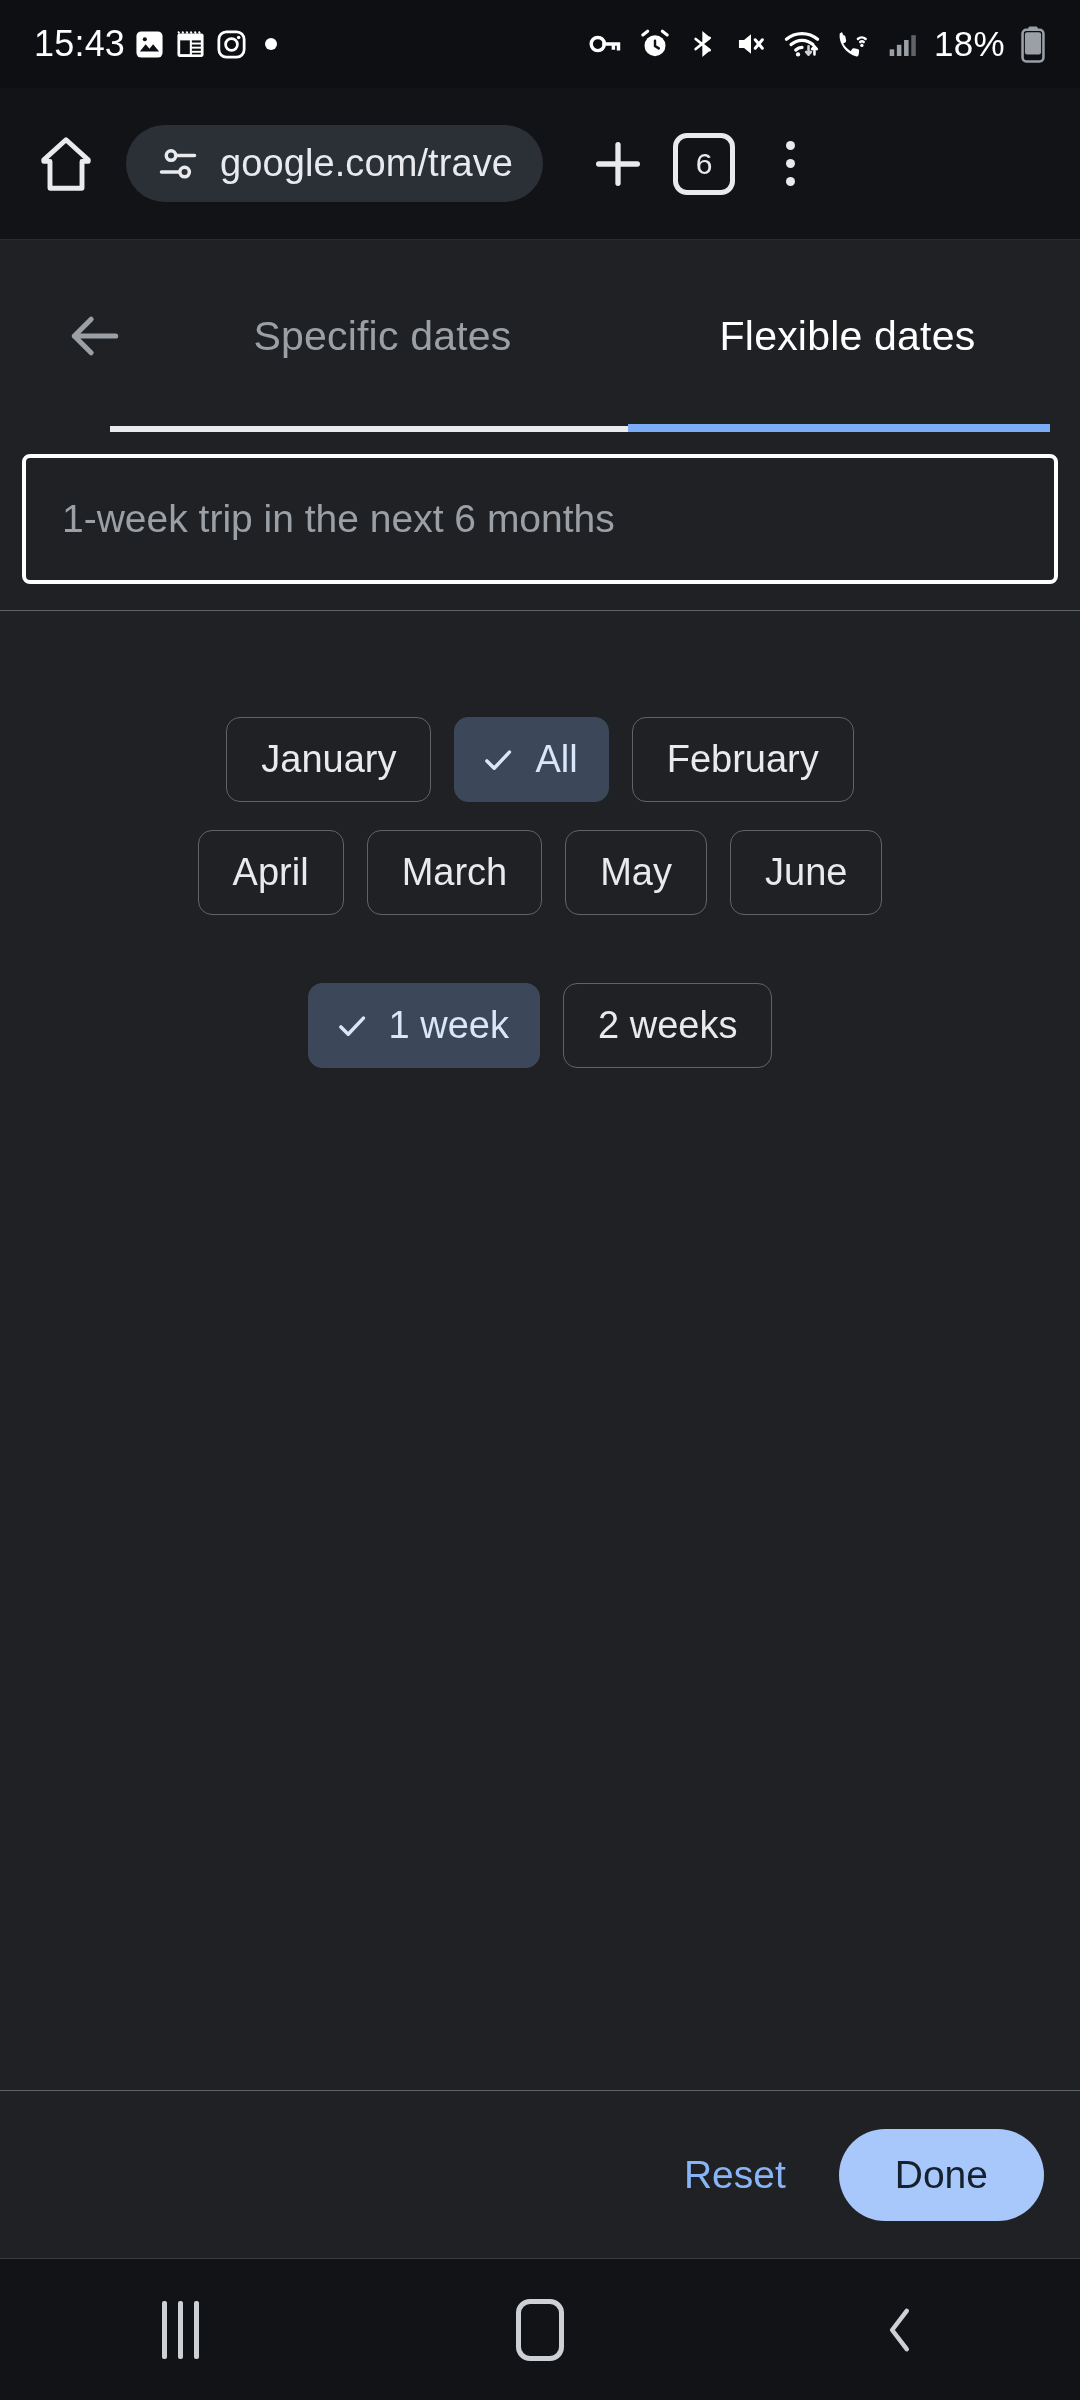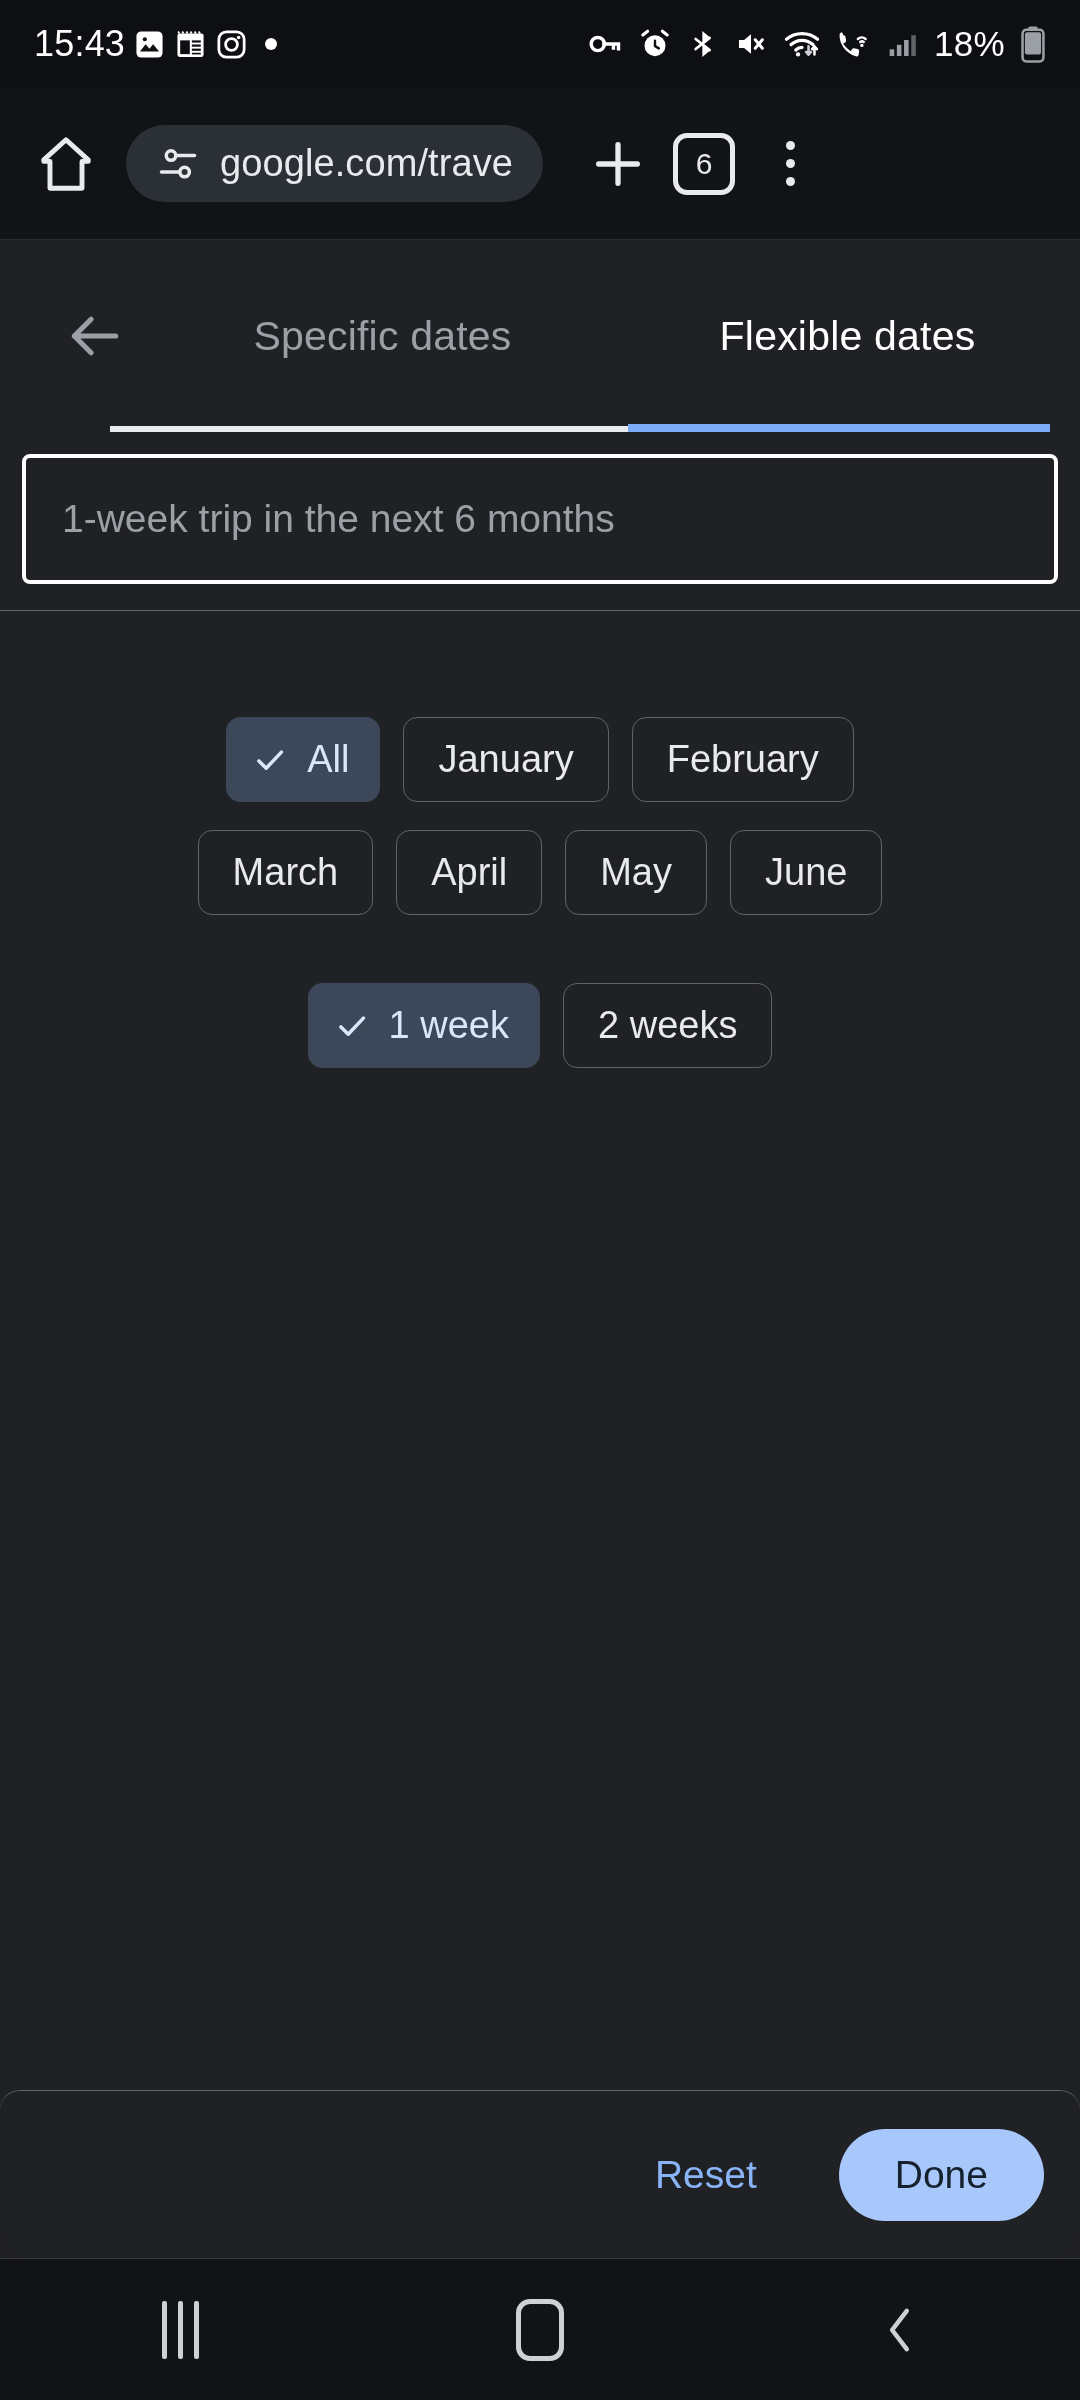--- a/index.html
+++ b/index.html
@@ -82,21 +82,21 @@
   .chip.selected {
     background:#3c4859; border-color:#3c4859; color:#d9e6fb;
     padding:0 30px 0 24px; gap:18px;
   }
   .chip .check { display:flex; align-items:center; }
 
   
   .footer {
     flex:0 0 168px; border-top:1px solid #5f6368;
     display:flex; align-items:center; justify-content:flex-end;
-    padding:0 36px; gap:56px; background:#202124;border-radius:20px;
+    padding:0 36px; gap:27px; background:#202124;
   }
   .reset-btn { color:#8ab4f8; font-size:39px; padding:18px 26px; }
   .done-btn {
     background:#a8c7fa; color:#16212e; font-size:39px;
     height:92px; border-radius:46px; padding:0 56px;
     display:flex; align-items:center; justify-content:center;
   }
 
   
   .navbar {
@@ -261,42 +261,42 @@
       <div class="tabind" style="left:628px;right:30px;"></div>
     </div>
 
     <div class="fieldwrap">
       <div class="textfield">1-week trip in the next 6 months</div>
     </div>
 
     <div class="chipsarea">
 
       <div class="chiprow">
+        <div class="chip">
+          <span>January</span>
+        </div>
         <div class="chip selected">
           <span class="check">
             <svg width="38" height="38" viewBox="0 0 24 24">
                 <path d="M5 12.6l4.6 4.6L19.2 7" stroke="#d9e6fb" stroke-width="2.2" fill="none" stroke-linecap="round" stroke-linejoin="round"></path>
               </svg>
           </span>
           <span>All</span>
         </div>
         <div class="chip">
-          <span>January</span>
-        </div>
-        <div class="chip">
           <span>February</span>
         </div>
       </div>
 
       <div class="chiprow">
         <div class="chip">
+          <span>April</span>
+        </div>
+        <div class="chip">
           <span>March</span>
-        </div>
-        <div class="chip">
-          <span>April</span>
         </div>
         <div class="chip">
           <span>May</span>
         </div>
         <div class="chip">
           <span>June</span>
         </div>
       </div>
 
       <div class="chiprow gap">

